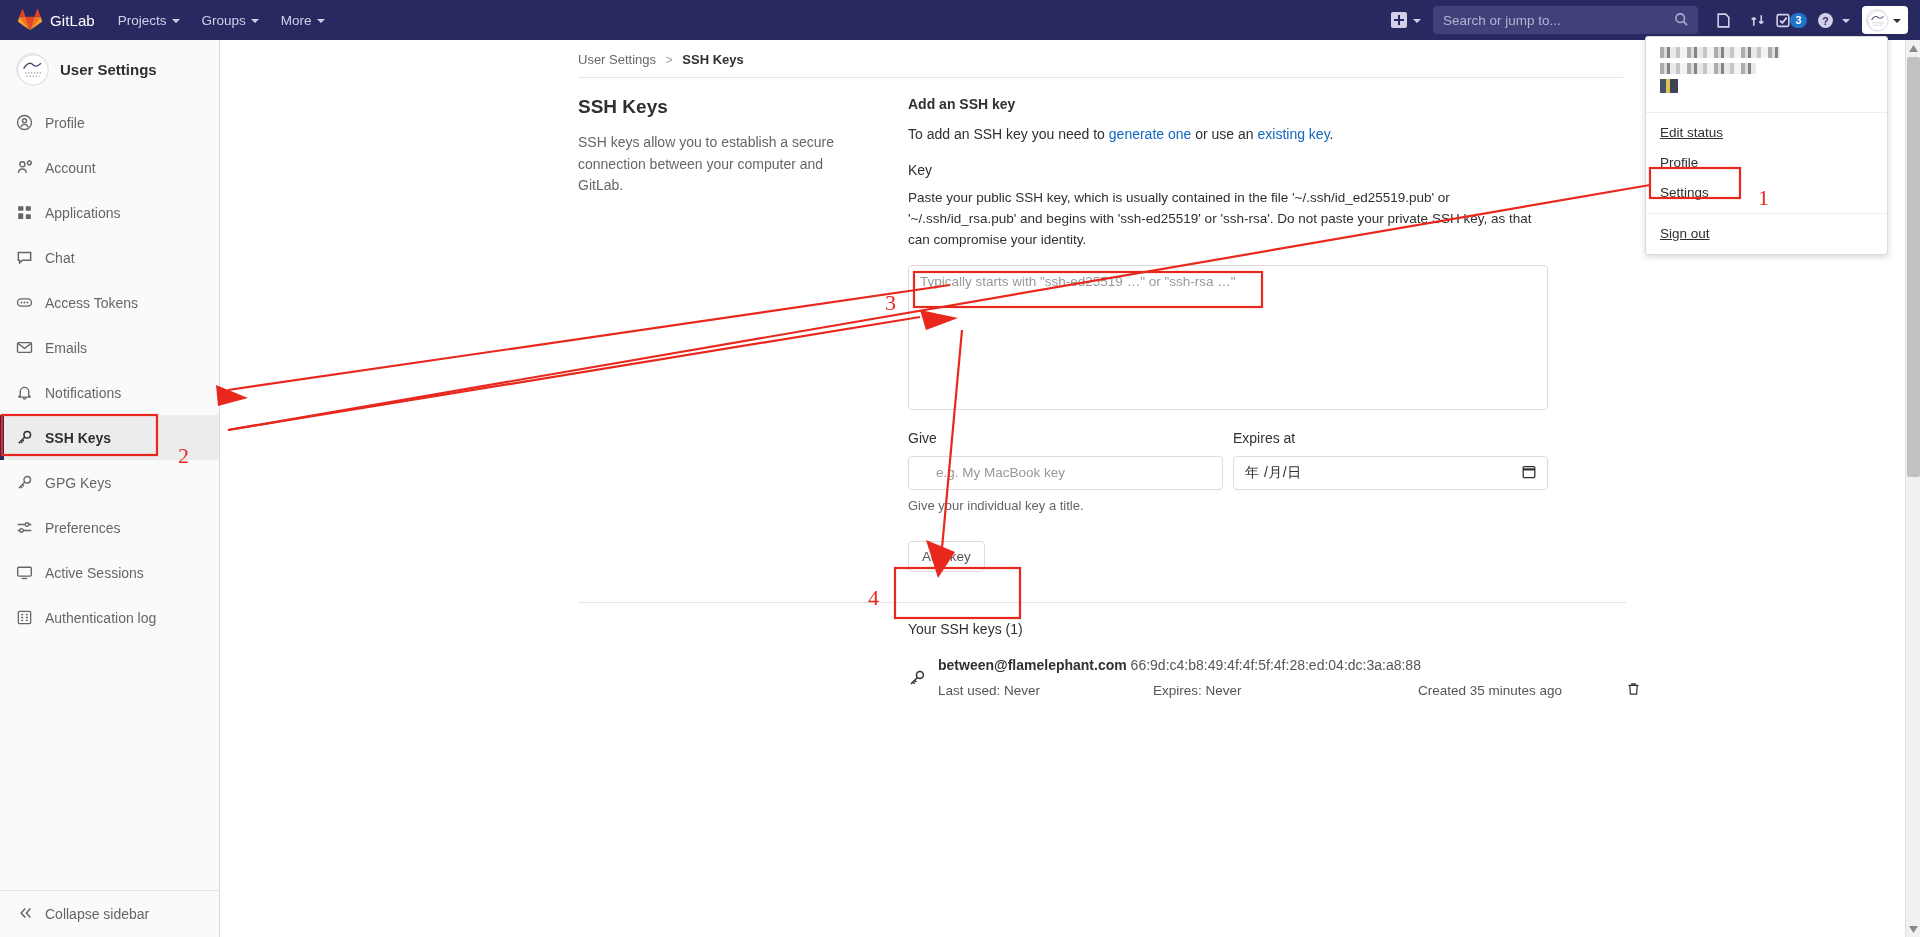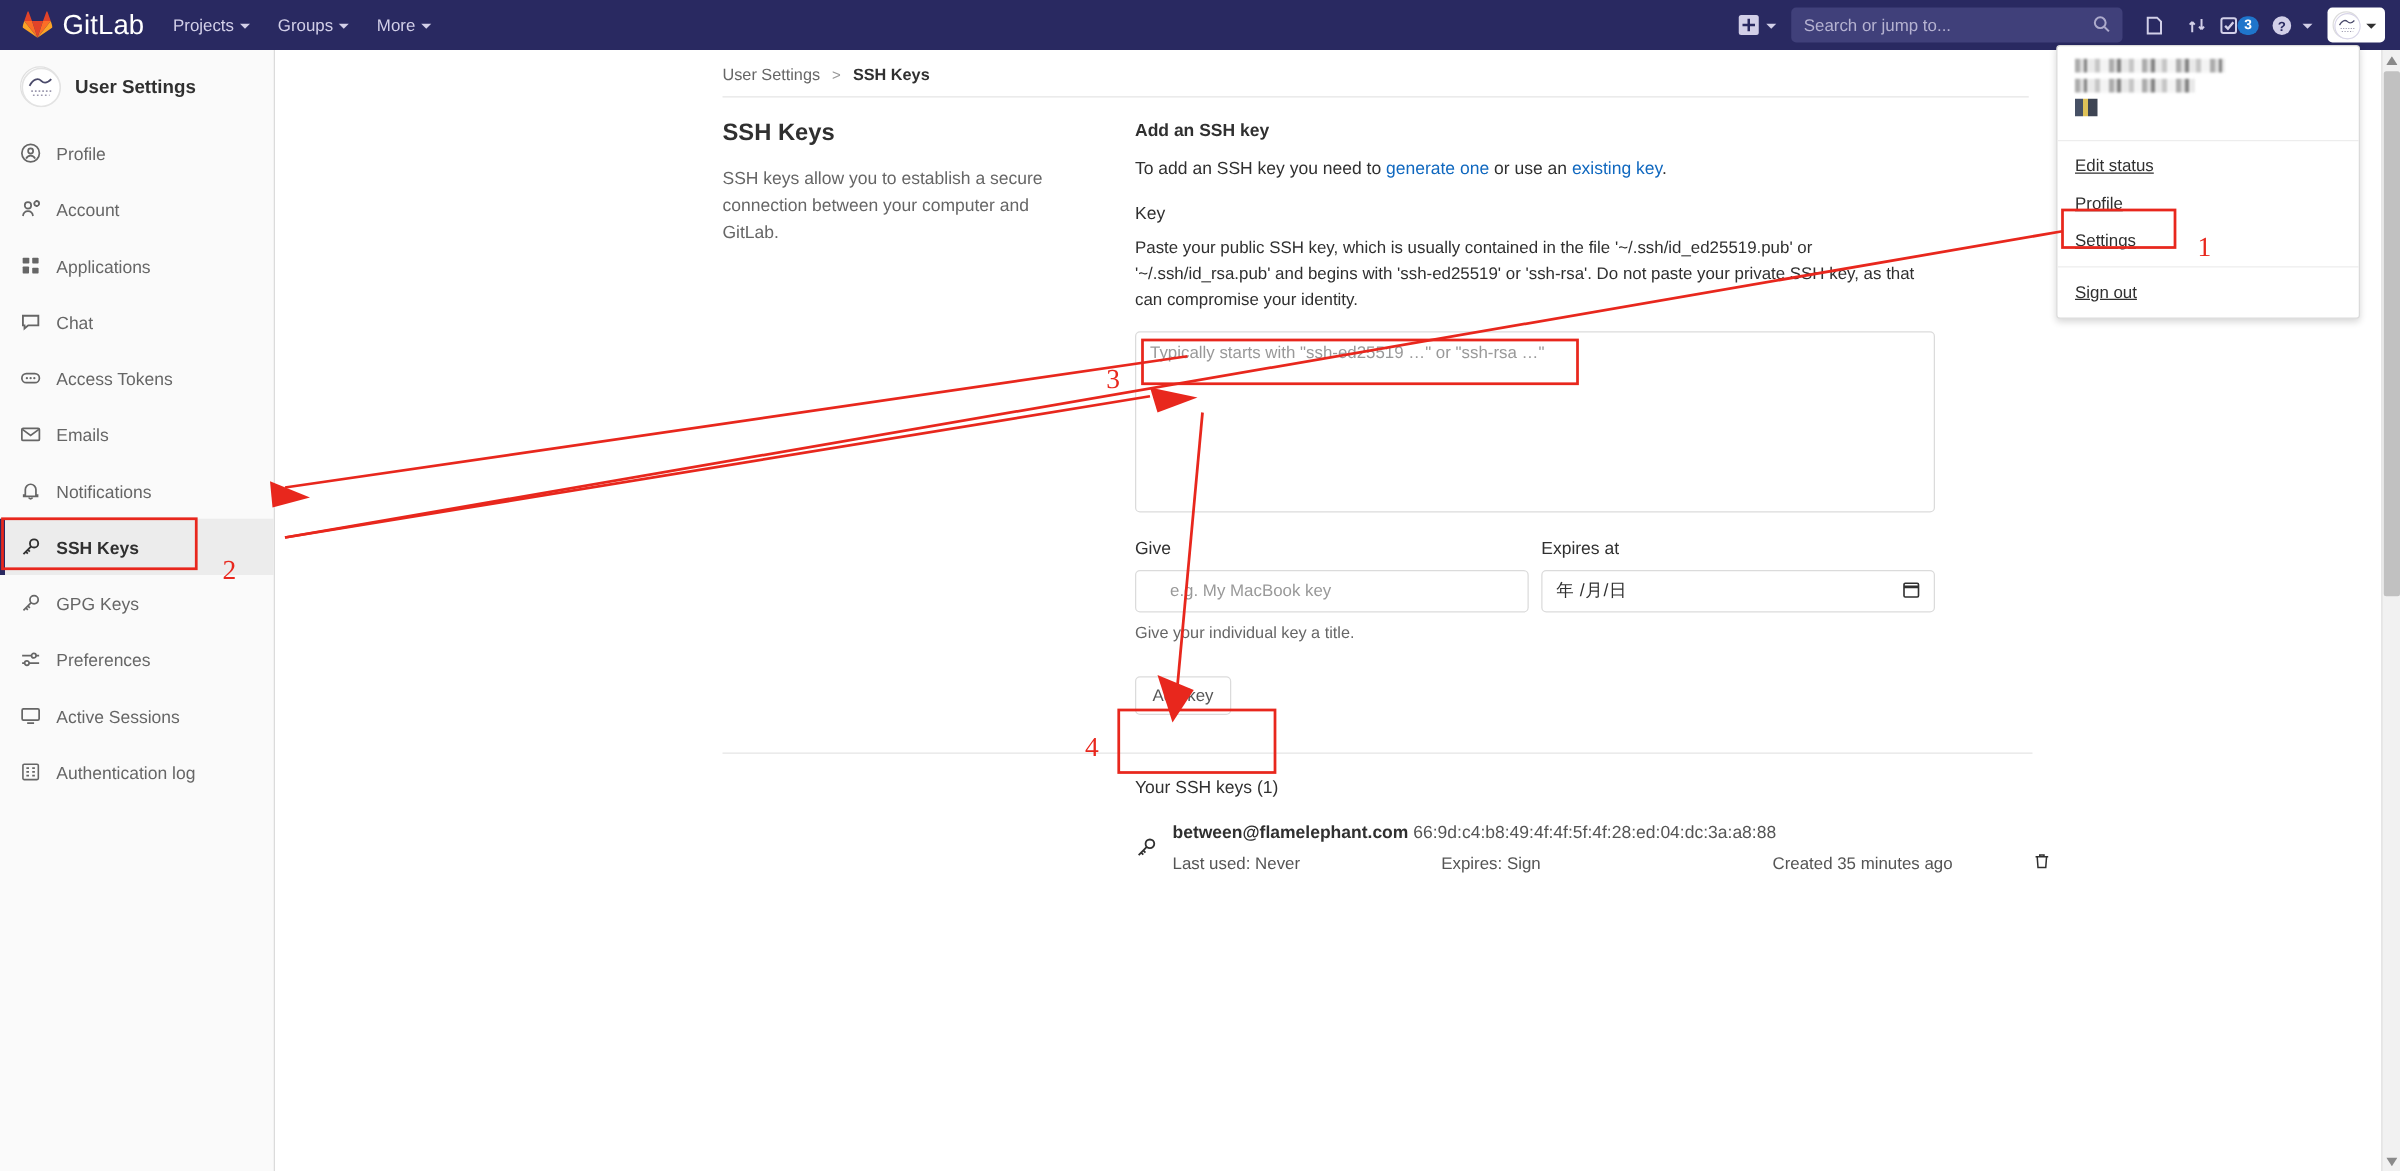--- a/index.html
+++ b/index.html
@@ -21,21 +21,21 @@
     display: flex; align-items: center;
     z-index: 50;
   }
   .nav-logo {
     display: flex; align-items: center; gap: 8px;
     padding: 0 12px 0 18px;
     height: 40px;
   }
   .gl-tanuki { width: 24px; height: 24px; display:block; }
   .nav-logo-text {
-    color: #fff; font-size: 22px; font-weight: 400; letter-spacing: .1px;
+    color: #fff; font-size: 15px; font-weight: 400; letter-spacing: .1px;
   }
   .nav-link {
     color: #d2cfe8; font-size: 13.5px;
     padding: 0 11px; height: 40px;
     display: flex; align-items: center; gap: 5px;
     cursor: pointer;
   }
   .caret {
     width: 0; height: 0;
     border-left: 4px solid transparent;
@@ -560,20 +560,28 @@
       <span class="sb-ic">
         <svg width="17" height="17" viewBox="0 0 16 16" fill="none" stroke="#666" stroke-width="1.2">
           <rect x="2.2" y="2.2" width="11.6" height="11.6" rx="1"></rect>
           <path d="M4.8 5.2h2M9.2 5.2h2M4.8 8h2M9.2 8h2M4.8 10.8h2M9.2 10.8h2"></path>
         </svg>
       </span>
       <span>Authentication log</span>
     </div>
   </div>
 
+  <div class="sb-collapse">
+    <span>
+      <svg width="16" height="16" viewBox="0 0 16 16" fill="none" stroke="#666" stroke-width="1.5">
+        <path d="M7.2 3.6 3.2 8l4 4.4M12.4 3.6 8.4 8l4 4.4"></path>
+      </svg>
+    </span>
+    <span>Collapse sidebar</span>
+  </div>
 </div>
 
 <div id="content">
 
   <div class="breadcrumb-bar">
     <a>User Settings</a>
     <span class="bc-sep">&gt;</span>
     <span class="bc-current">SSH Keys</span>
   </div>
   <div class="bc-rule"></div>
@@ -632,21 +640,21 @@
           <path d="M8.4 7.6 2.6 13.4M4.4 11.6l1.5 1.5M5.9 10.1l1.5 1.5"></path>
         </svg>
       </span>
       <div class="key-body">
         <div class="key-line1">
           <span class="kname">between@flamelephant.com</span>
           <span class="kfp">66:9d:c4:b8:49:4f:4f:5f:4f:28:ed:04:dc:3a:a8:88</span>
         </div>
         <div class="key-line2">
           <span class="km1">Last used: Never</span>
-          <span class="km2">Expires: Sign</span>
+          <span class="km2">Expires: Never</span>
           <span class="km3">Created 35 minutes ago</span>
           <span class="trash-btn">
             <svg width="15" height="16" viewBox="0 0 16 16" fill="none" stroke="#303030" stroke-width="1.3">
               <path d="M2.6 4.2h10.8M6.2 4.2V2.6h3.6v1.6M4 4.2l.7 9.2h6.6l.7-9.2"></path>
             </svg>
           </span>
         </div>
       </div>
     </div>
   </div>

